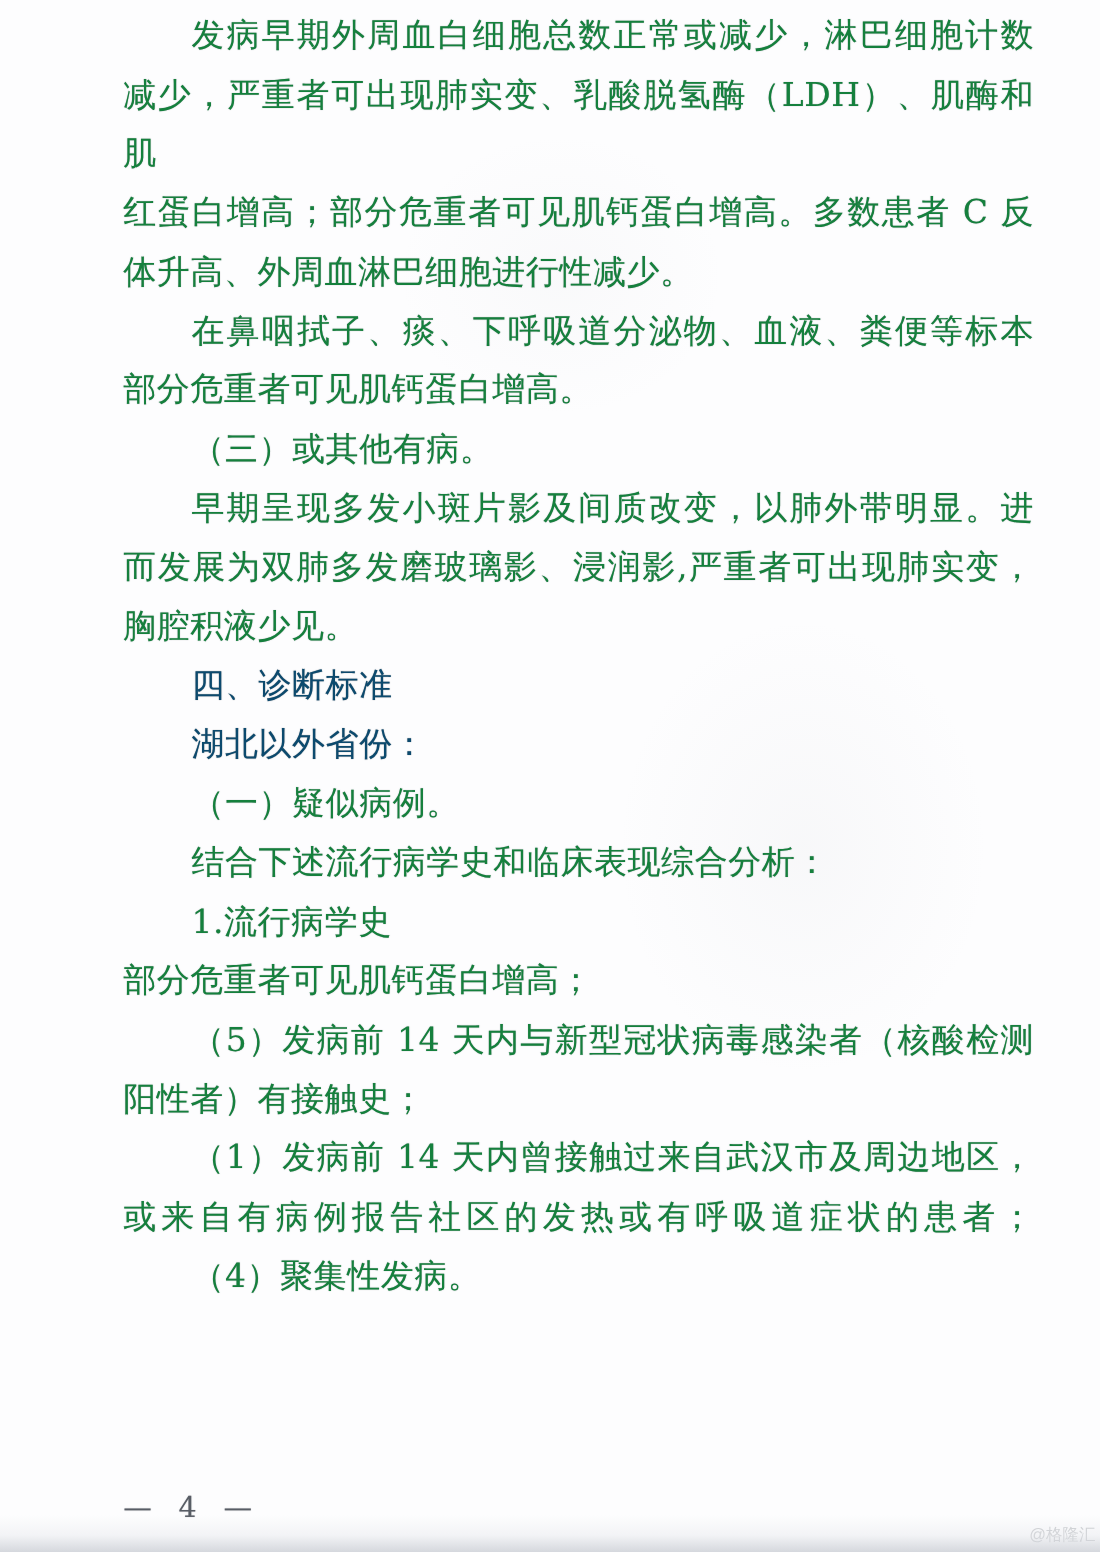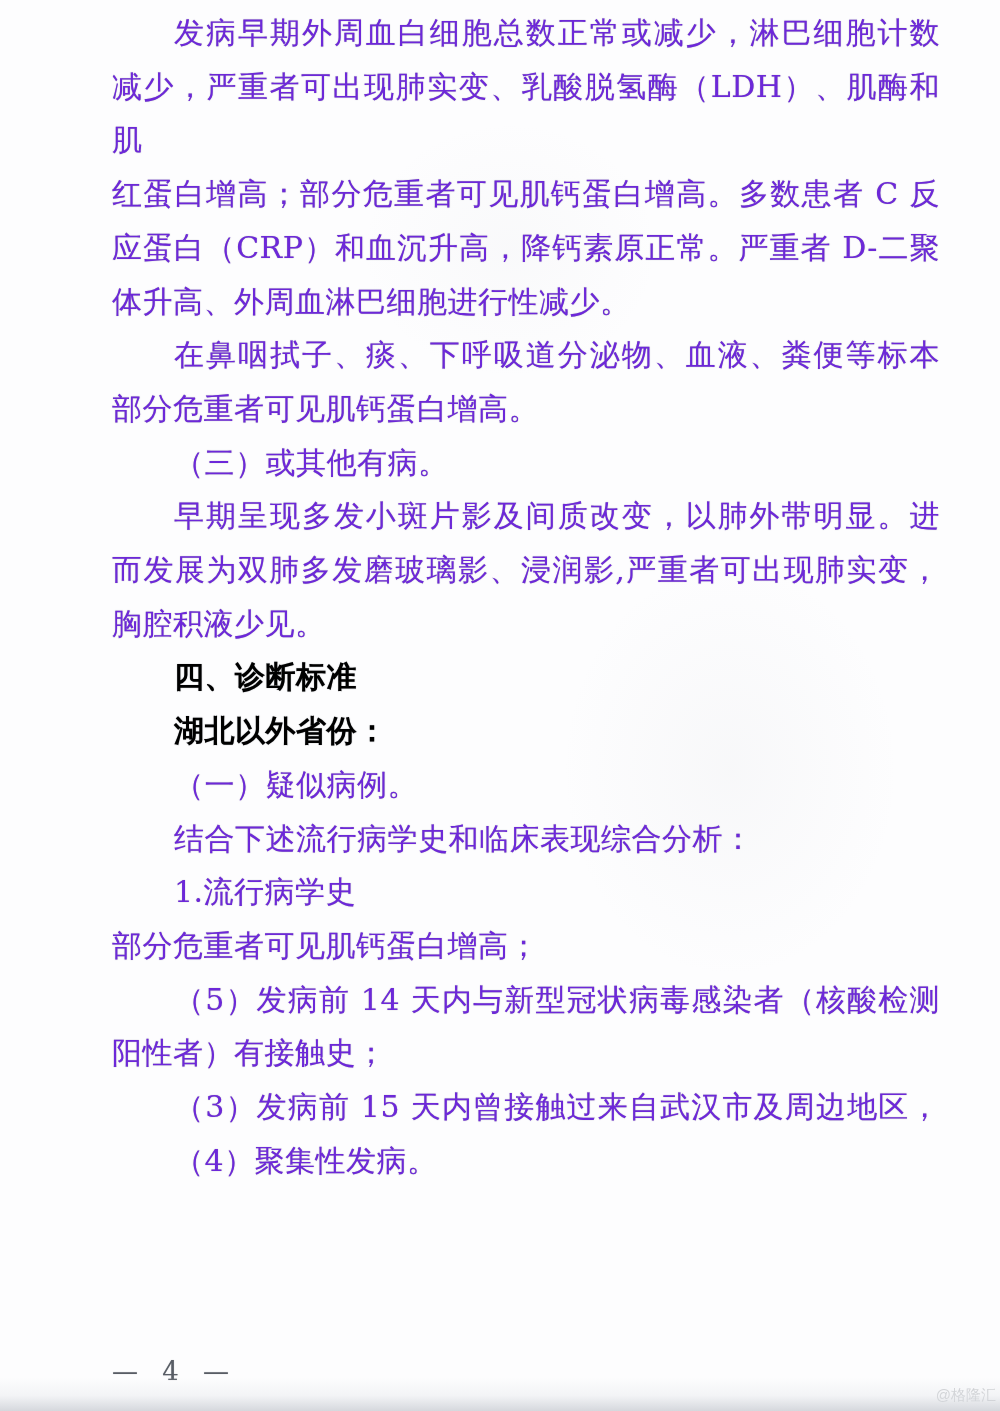--- a/index.html
+++ b/index.html
@@ -36,31 +36,31 @@
   }
   .doc {
     position: absolute;
     left: 112px;
     top: 6px;
     width: 828px;
   }
   .ln {
     font-size: 30px;
     line-height: 53.7px;
-    color: #6d28d9;
+    color: #15803d;
     text-align: justify;
     text-shadow: 0 0 1px rgba(72,77,85,0.5);
     letter-spacing: 0.5px;
     white-space: normal;
   }
   .ln.j { text-align-last: justify; }
   .ln.in { text-indent: 62px; }
   .ln.b {
-    font-weight: 700;
-    color: #000000;
+    font-weight: 400;
+    color: #0c4a6e;
     text-shadow: 0 0 1px rgba(53,58,65,0.6);
   }
   .footer {
     position: absolute;
     left: 112px;
     top: 1356px;
     width: 130px;
   }
   .pagenum {
     font-size: 26px;
@@ -82,37 +82,37 @@
 
 <div class="page">
 
   <div class="scan-blob-1"></div>
   <div class="scan-blob-2"></div>
 
   <div class="doc">
     <div class="ln in j">发病早期外周血白细胞总数正常或减少，淋巴细胞计数</div>
     <div class="ln j">减少，严重者可出现肺实变、乳酸脱氢酶（LDH）、肌酶和肌</div>
     <div class="ln j">红蛋白增高；部分危重者可见肌钙蛋白增高。多数患者 C 反</div>
-    <div class="ln j">应蛋白（CRP）和血沉升高，降钙素原正常。严重者 D-二聚</div>
     <div class="ln">体升高、外周血淋巴细胞进行性减少。</div>
     <div class="ln in j">在鼻咽拭子、痰、下呼吸道分泌物、血液、粪便等标本</div>
     <div class="ln">部分危重者可见肌钙蛋白增高。</div>
     <div class="ln in">（三）或其他有病。</div>
     <div class="ln in j">早期呈现多发小斑片影及间质改变，以肺外带明显。进</div>
     <div class="ln j">而发展为双肺多发磨玻璃影、浸润影,严重者可出现肺实变，</div>
     <div class="ln">胸腔积液少见。</div>
     <div class="ln in b">四、诊断标准</div>
     <div class="ln in b">湖北以外省份：</div>
     <div class="ln in">（一）疑似病例。</div>
     <div class="ln in">结合下述流行病学史和临床表现综合分析：</div>
     <div class="ln in">1.流行病学史</div>
     <div class="ln">部分危重者可见肌钙蛋白增高；</div>
     <div class="ln in j">（5）发病前 14 天内与新型冠状病毒感染者（核酸检测</div>
     <div class="ln">阳性者）有接触史；</div>
-    <div class="ln in j">（3）发病前 15 天内曾接触过来自武汉市及周边地区，</div>
+    <div class="ln in j">（1）发病前 14 天内曾接触过来自武汉市及周边地区，</div>
+    <div class="ln j">或来自有病例报告社区的发热或有呼吸道症状的患者；</div>
     <div class="ln in">（4）聚集性发病。</div>
   </div>
 
   <div class="footer">
     <span class="pagenum">— 4 —</span>
   </div>
 
   <div class="watermark">@格隆汇</div>
 
   <div class="bottom-shade"></div>

